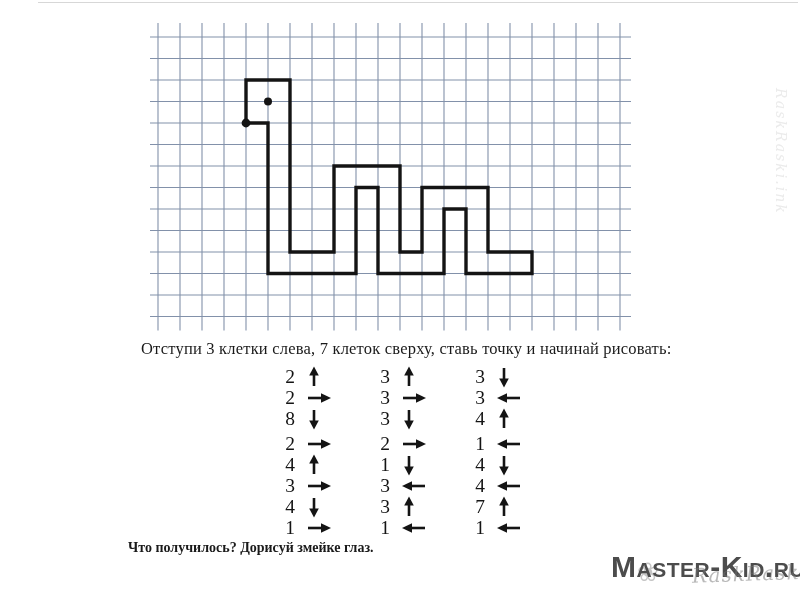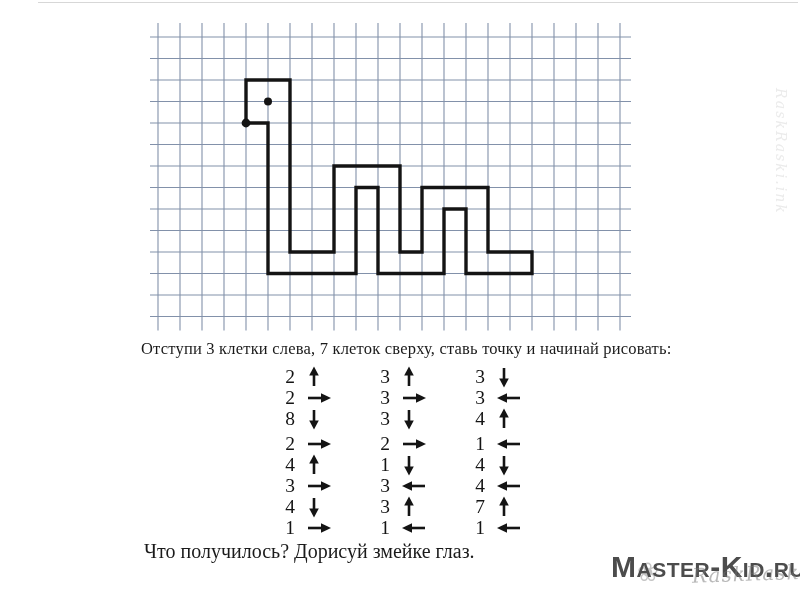--- a/index.html
+++ b/index.html
@@ -3,21 +3,21 @@
 <meta charset="utf-8">
 <style>
   html,body{margin:0;padding:0;background:#ffffff;}
   .page{
     position:relative;width:800px;height:600px;background:#ffffff;overflow:hidden;
     font-family:"Liberation Serif",serif;color:#1a1a1a;
   }
   .scan-line{position:absolute;top:2px;left:38px;width:760px;height:1px;background:#c9c9c9;opacity:.75;}
   svg.sheet{position:absolute;left:0;top:0;}
   .intro{position:absolute;left:141px;top:339px;font-size:16.5px;letter-spacing:.2px;white-space:nowrap;}
-  .outro{position:absolute;left:144px;top:540px;font-size:20px;white-space:nowrap;}
+  .outro{position:absolute;left:128px;top:540px;font-size:14px;white-space:nowrap;font-weight:bold;}
   .instr-cols{position:absolute;left:283px;top:366px;display:flex;gap:46px;}
   .instr-col{display:flex;flex-direction:column;}
   .instr-row{height:21px;display:flex;align-items:center;gap:9px;}
   .instr-row.group-end{margin-bottom:4px;}
   .num{display:inline-block;width:14px;text-align:center;font-size:19.5px;line-height:21px;color:#141414;}
   .arrow{display:inline-flex;align-items:center;}
   .brand{
     position:absolute;left:611px;top:550px;
     font-family:"Liberation Sans",sans-serif;font-weight:bold;font-variant:small-caps;
     font-size:30px;letter-spacing:.5px;color:#4c4c4c;white-space:nowrap;

